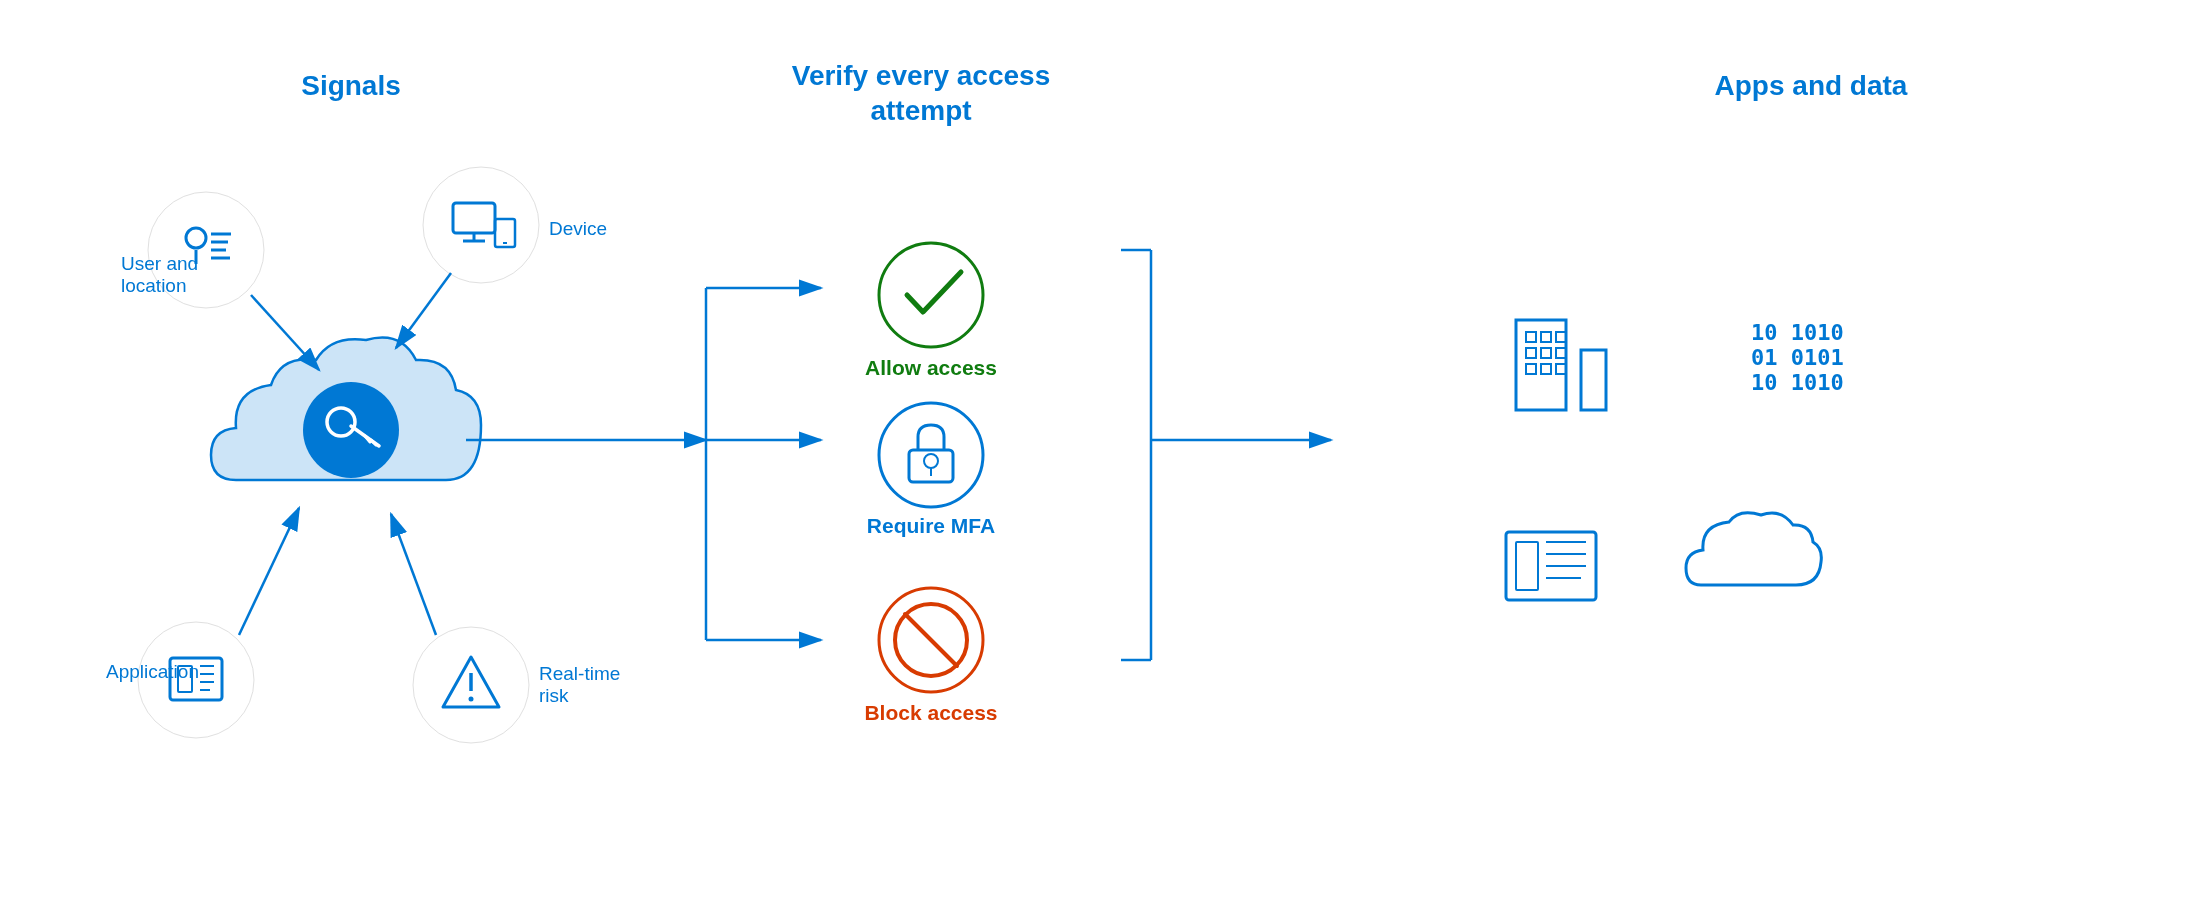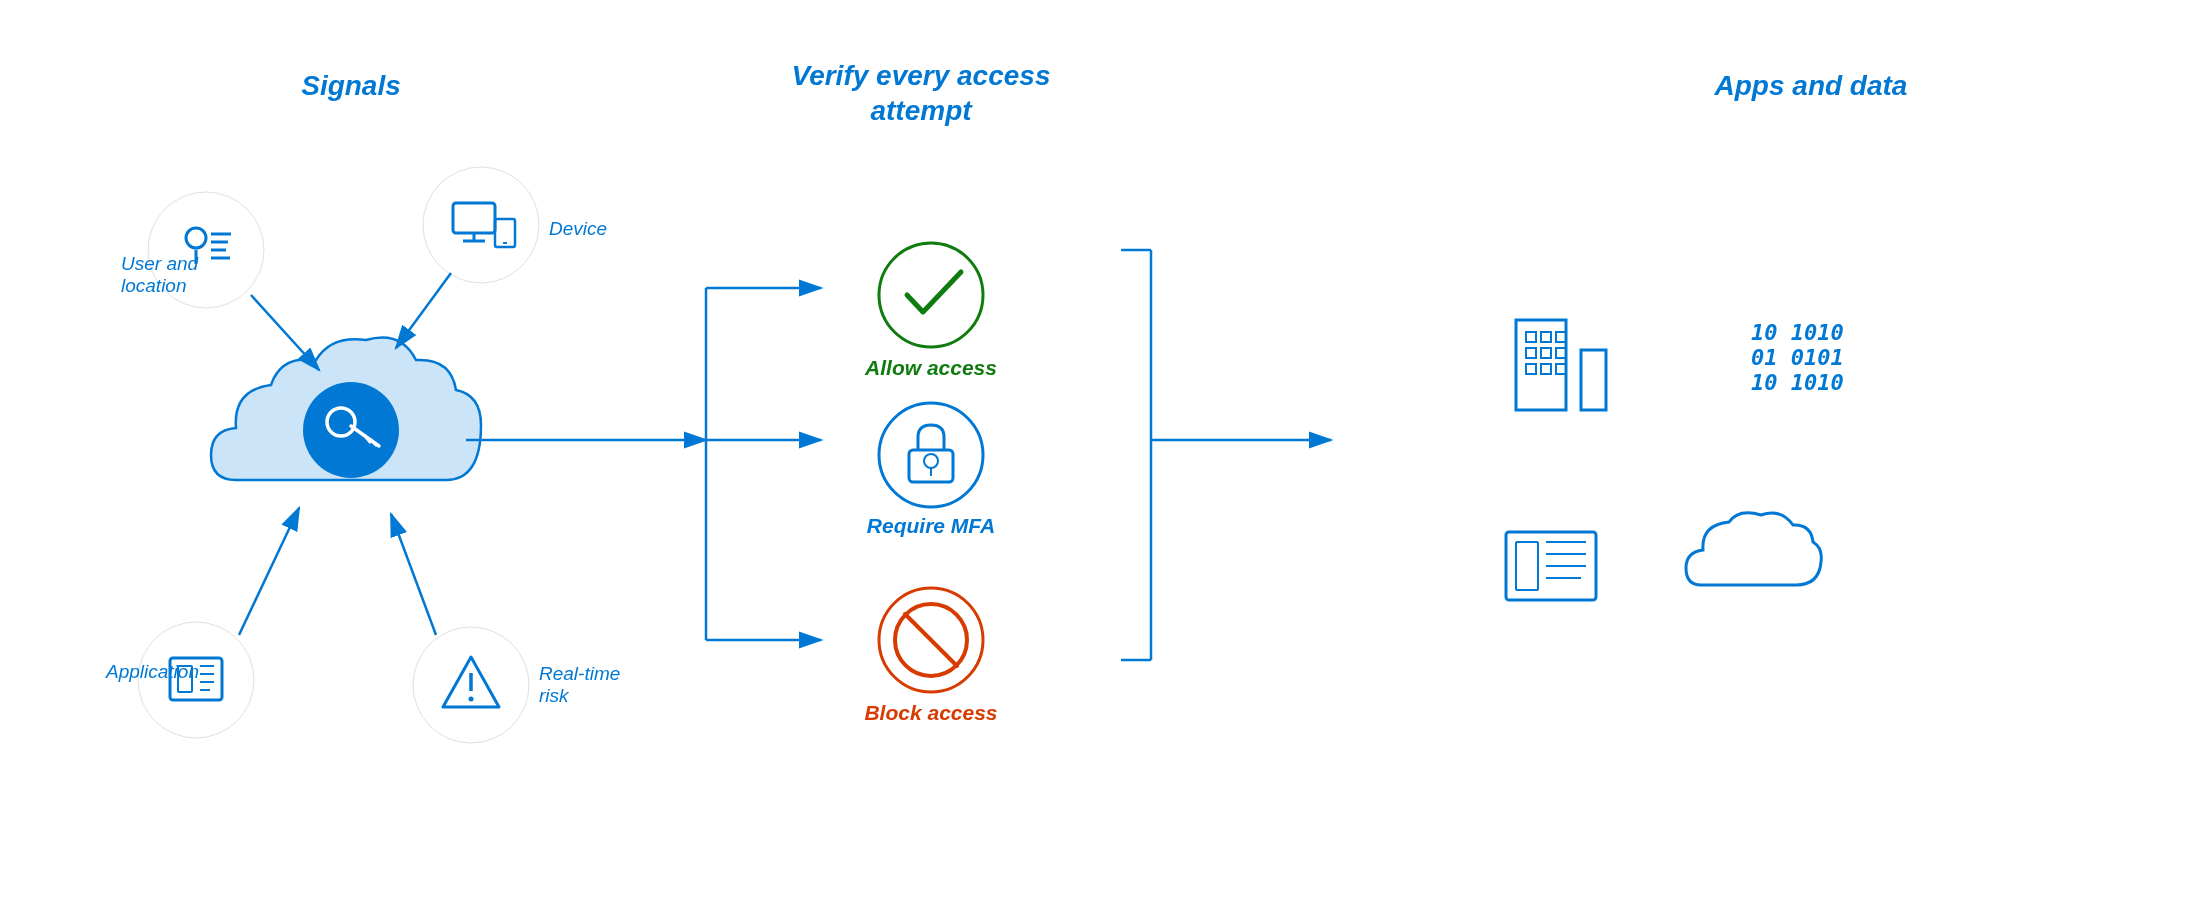--- a/index.html
+++ b/index.html
@@ -14,21 +14,20 @@
       justify-content: center;
     }
 
     .diagram {
       width: 2100px;
       height: 820px;
       display: flex;
       align-items: center;
       gap: 0;
       position: relative;
-      font-style: italic;
     }
   </style>
 </head>
 <body>
 
 <div class="diagram">
   <svg style="position:absolute;top:0;left:0;width:2100px;height:820px;pointer-events:none;">
 
     <text x="300" y="55" text-anchor="middle" font-family="Segoe UI,Arial,sans-serif" font-size="28" font-weight="600" fill="#0078d4">Signals</text>
 

